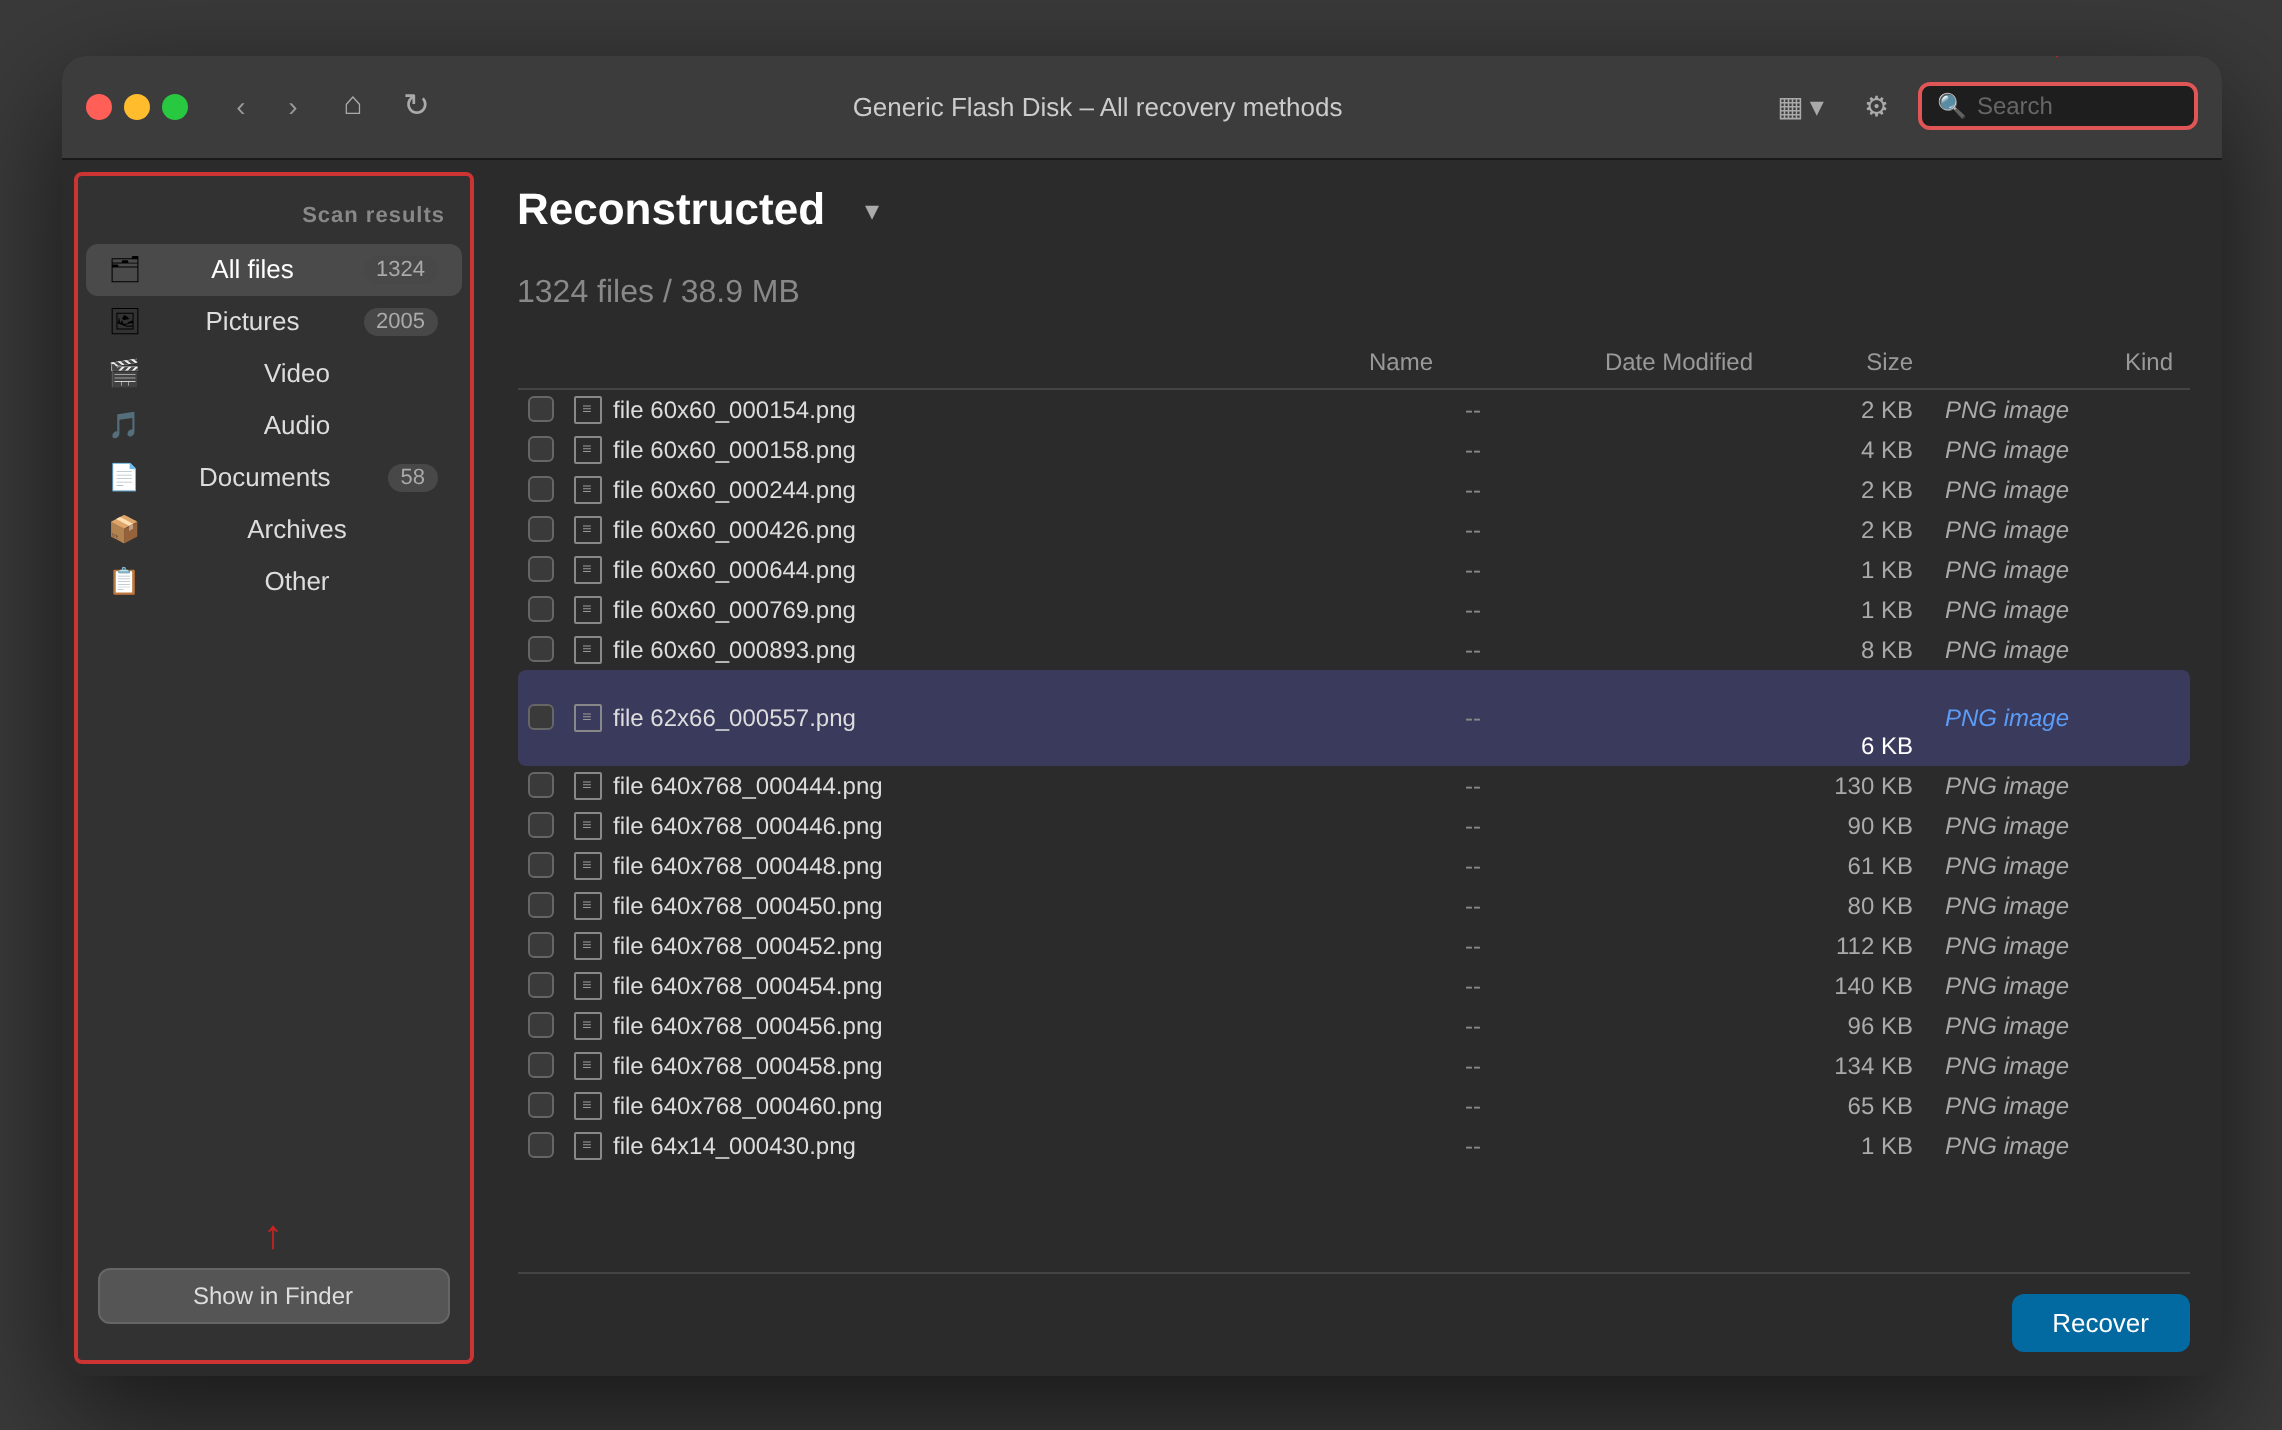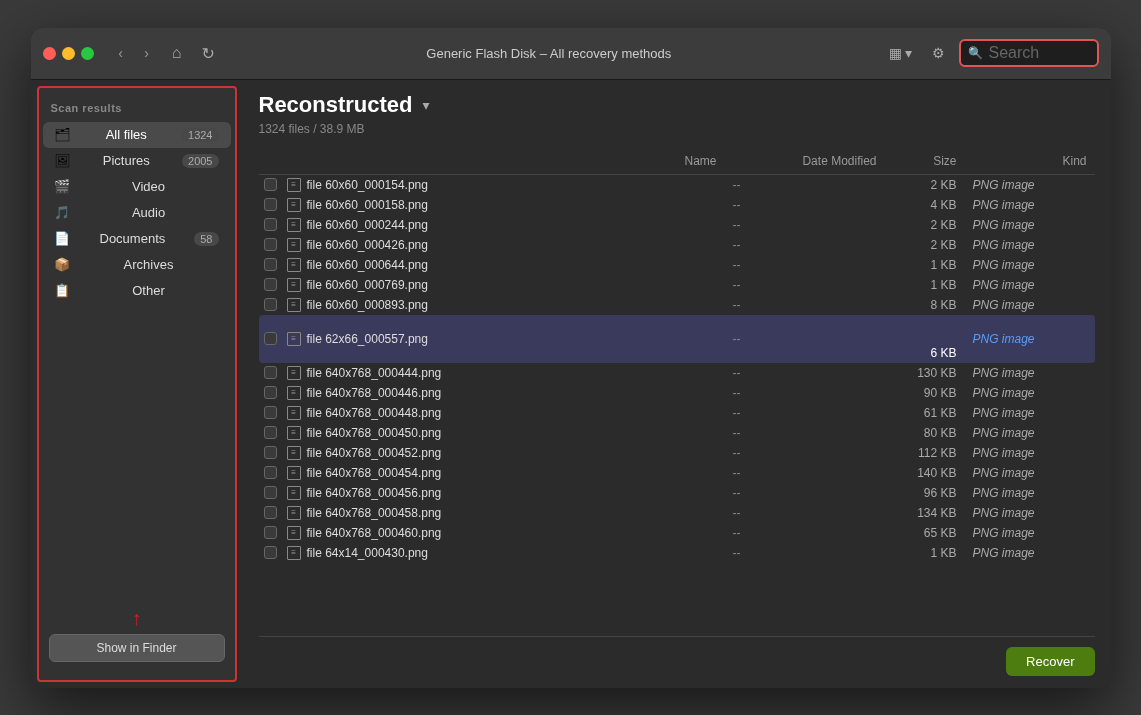--- a/index.html
+++ b/index.html
@@ -102,21 +102,21 @@
     }
     .search-icon-char {
       color: #888;
       font-size: 12px;
     }
     .search-input {
       background: none;
       border: none;
       outline: none;
       color: #ccc;
-      font-size: 16px;
+      font-size: 12px;
       width: 100px;
     }
     .search-input::placeholder { color: #666; }
     
     .content {
       display: flex;
       flex: 1;
       overflow: hidden;
     }
     
@@ -131,20 +131,21 @@
       border-radius: 4px;
       margin: 6px;
       position: relative;
     }
     .sidebar-section-label {
       color: #888;
       font-size: 11px;
       font-weight: 600;
       padding: 4px 12px 8px;
       letter-spacing: 0.5px;
+      text-align: right;
     }
     .sidebar-item {
       display: flex;
       align-items: center;
       padding: 5px 12px;
       cursor: pointer;
       gap: 8px;
       border-radius: 6px;
       margin: 0 4px;
     }
@@ -191,36 +192,37 @@
     .main {
       flex: 1;
       display: flex;
       flex-direction: column;
       overflow: hidden;
       padding: 12px 16px 0;
     }
     .main-header {
       display: flex;
       align-items: center;
-      gap: 10px;
+      gap: 20px;
       margin-bottom: 4px;
     }
     .main-title {
       font-size: 22px;
       font-weight: 700;
       color: #fff;
     }
     .dropdown-arrow {
       color: #aaa;
       font-size: 14px;
     }
     .main-subtitle {
-      font-size: 12px;
+      font-size: 16px;
       color: #888;
       margin-bottom: 12px;
+      margin-top: 16px;
     }
     
     .file-table {
       flex: 1;
       overflow-y: auto;
       overflow-x: hidden;
     }
     .file-table::-webkit-scrollbar { width: 6px; }
     .file-table::-webkit-scrollbar-track { background: #2b2b2b; }
     .file-table::-webkit-scrollbar-thumb { background: #555; border-radius: 3px; }
@@ -294,21 +296,21 @@
     
     .bottom-bar {
       display: flex;
       align-items: center;
       justify-content: flex-end;
       padding: 10px 0 12px;
       border-top: 1px solid #444;
       margin-top: 4px;
     }
     .recover-btn {
-      background: #4d7c0f;
+      background: #0369a1;
       color: #fff;
       border: none;
       border-radius: 6px;
       padding: 7px 20px;
       font-size: 13px;
       font-weight: 500;
       cursor: pointer;
     }
     
     .search-arrow-wrapper {

